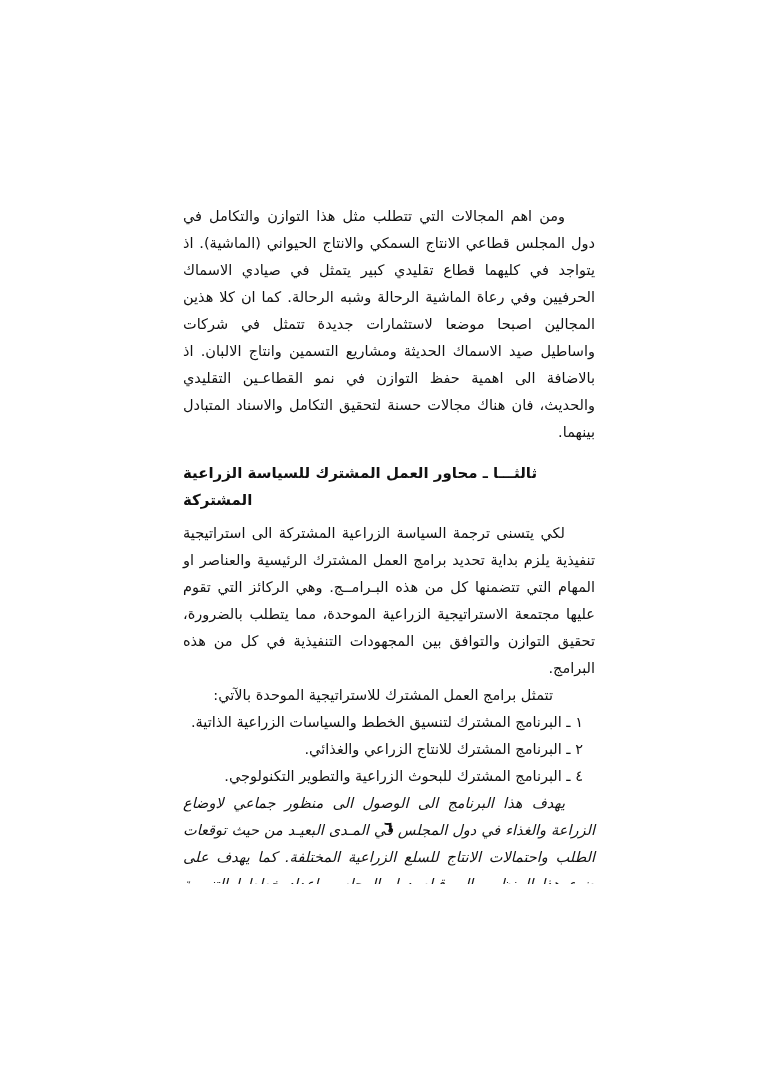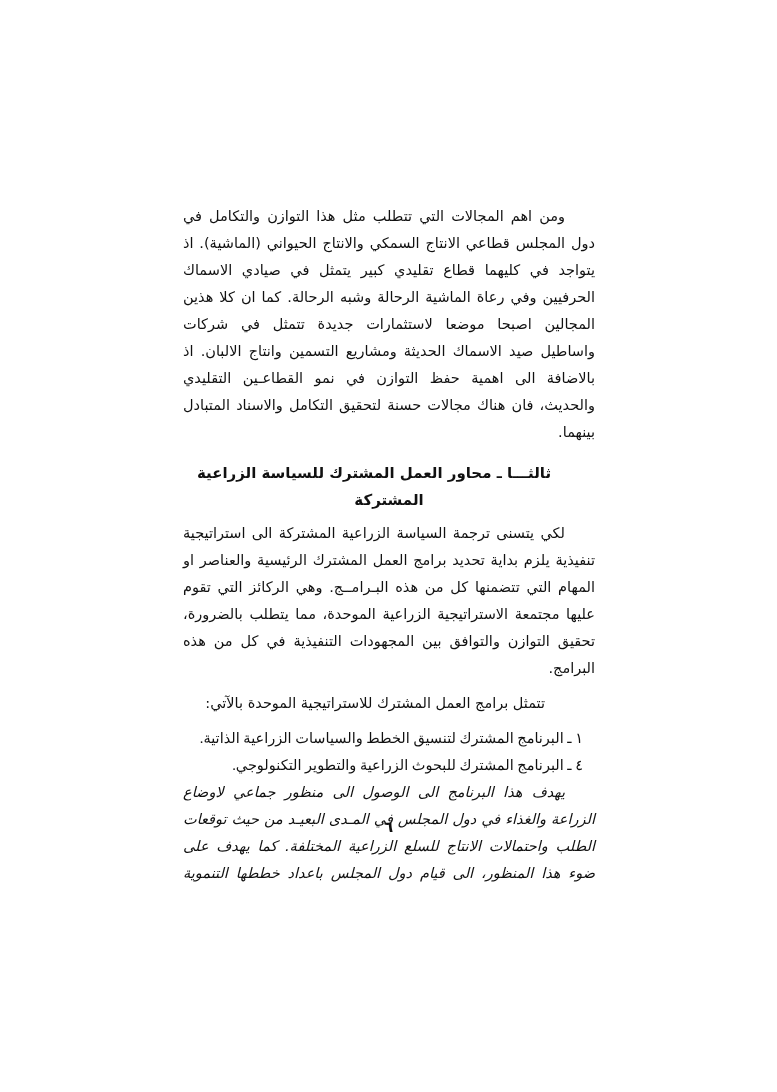--- a/index.html
+++ b/index.html
@@ -36,39 +36,38 @@
   }
   .para-continued {
     text-align-last: justify;
     font-style: italic;
   }
   .heading {
     font-size: 15px;
     font-weight: bold;
     margin: 14px 0 6px 0;
     text-indent: 30px;
-    text-align: center;
+    text-align: left;
     line-height: 27px;
   }
   .subheading {
     font-size: 15px;
     font-weight: bold;
     margin: 30px 0 6px 0;
     text-align: right;
     line-height: 27px;
   }
   .list-intro {
     text-indent: 42px;
-    margin: 8px;
+    margin: 0;
   }
   .program-list {
     margin: 0;
     padding: 0 12px 0 0;
     list-style: none;
-    font-family: Liberation Serif, serif;
   }
   .program-list .item {
     text-align: right;
     line-height: 27px;
   }
   .page-number {
     position: absolute;
     bottom: 48px;
     left: 0;
     width: 100%;
@@ -87,20 +86,21 @@
     <p class="para indent">ومن اهم المجالات التي تتطلب مثل هذا التوازن والتكامل في دول المجلس قطاعي الانتاج السمكي والانتاج الحيواني (الماشية). اذ يتواجد في كليهما قطاع تقليدي كبير يتمثل في صيادي الاسماك الحرفيين وفي رعاة الماشية الرحالة وشبه الرحالة. كما ان كلا هذين المجالين اصبحا موضعا لاستثمارات جديدة تتمثل في شركات واساطيل صيد الاسماك الحديثة ومشاريع التسمين وانتاج الالبان. اذ بالاضافة الى اهمية حفظ التوازن في نمو القطاعـين التقليدي والحديث، فان هناك مجالات حسنة لتحقيق التكامل والاسناد المتبادل بينهما.</p>
 
     <h2 class="heading">ثالثـــا ـ محاور العمل المشترك للسياسة الزراعية المشتركة</h2>
 
     <p class="para indent">لكي يتسنى ترجمة السياسة الزراعية المشتركة الى استراتيجية تنفيذية يلزم بداية تحديد برامج العمل المشترك الرئيسية والعناصر او المهام التي تتضمنها كل من هذه البـرامــج. وهي الركائز التي تقوم عليها مجتمعة الاستراتيجية الزراعية الموحدة، مما يتطلب بالضرورة، تحقيق التوازن والتوافق بين المجهودات التنفيذية في كل من هذه البرامج.</p>
 
     <p class="para list-intro">تتمثل برامج العمل المشترك للاستراتيجية الموحدة بالآتي:</p>
 
     <div class="program-list">
       <div class="item">١ ـ البرنامج المشترك لتنسيق الخطط والسياسات الزراعية الذاتية.</div>
+      <div class="item">٢ ـ البرنامج المشترك للانتاج الزراعي والغذائي.</div>
       <div class="item">٤ ـ البرنامج المشترك للبحوث الزراعية والتطوير التكنولوجي.</div>
     </div>
 
 
     <p class="para indent para-continued">يهدف هذا البرنامج الى الوصول الى منظور جماعي لاوضاع الزراعة والغذاء في دول المجلس في المـدى البعيـد من حيث توقعات الطلب واحتمالات الانتاج للسلع الزراعية المختلفة. كما يهدف على ضوء هذا المنظور، الى قيام دول المجلس باعداد خططها التنموية وسياساتها الزراعية للوصول الى اهداف انتاجية متفق عليها، مما</p>
 
   </div>
 
   <div class="page-number">٦</div>
 </div>

